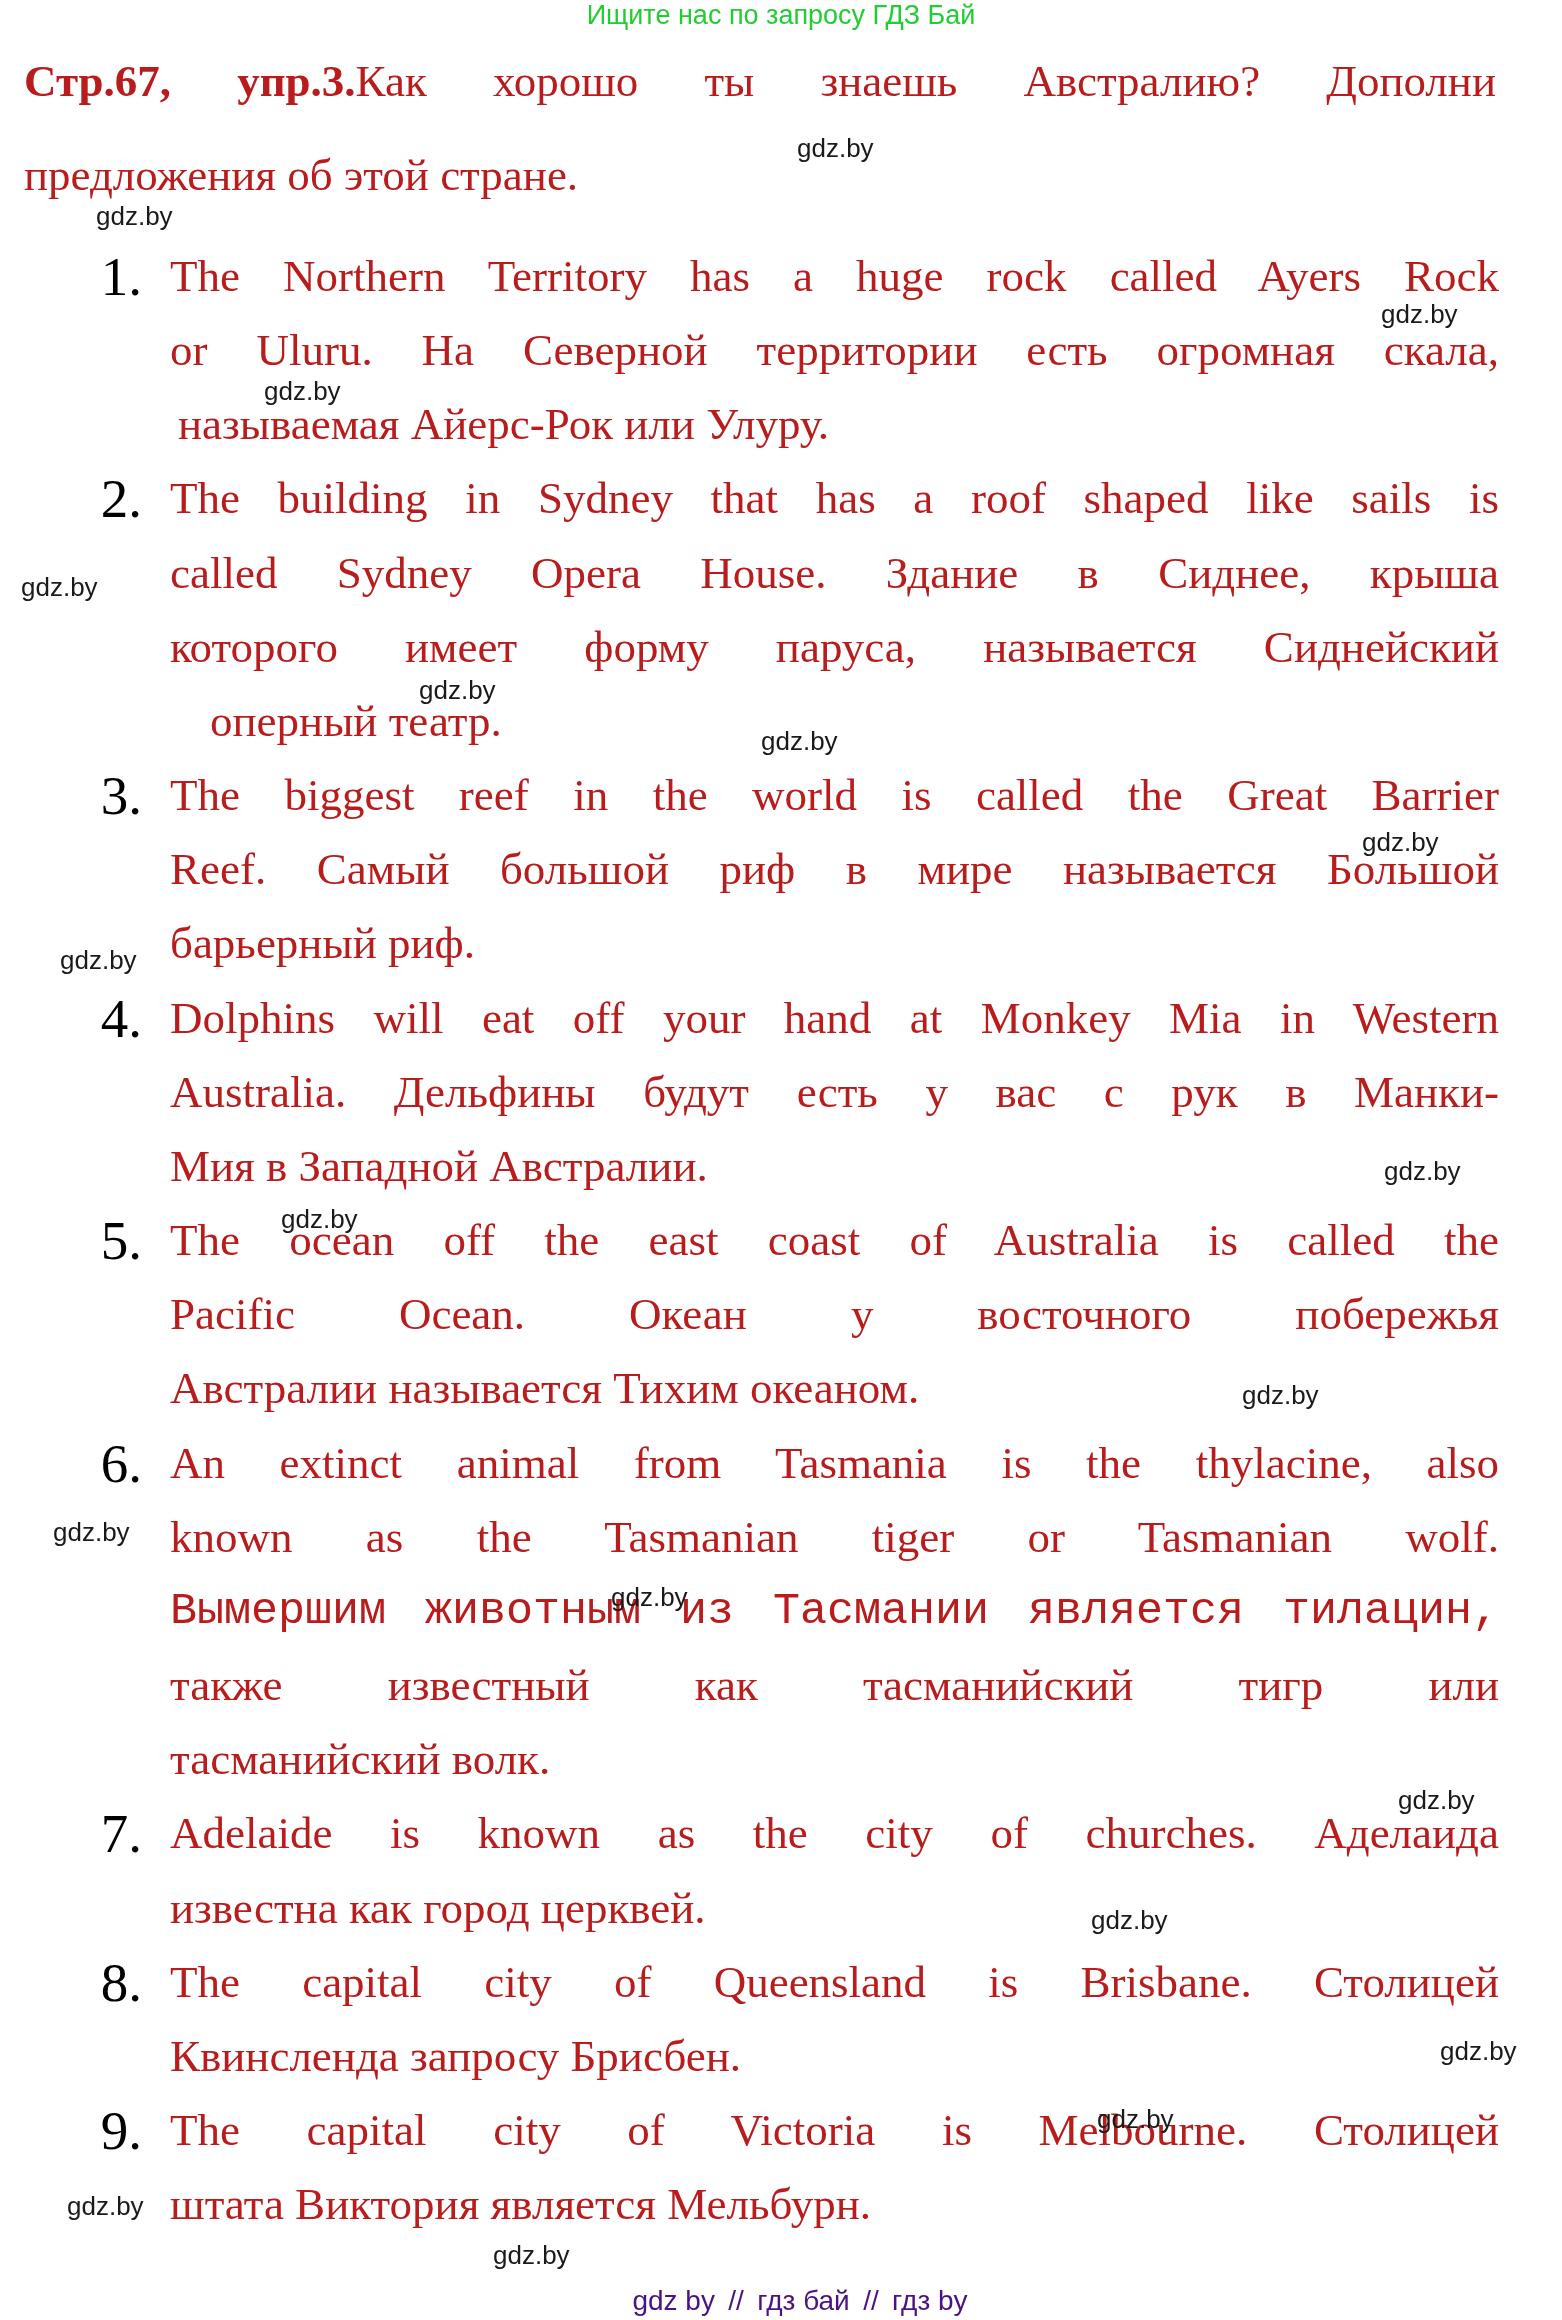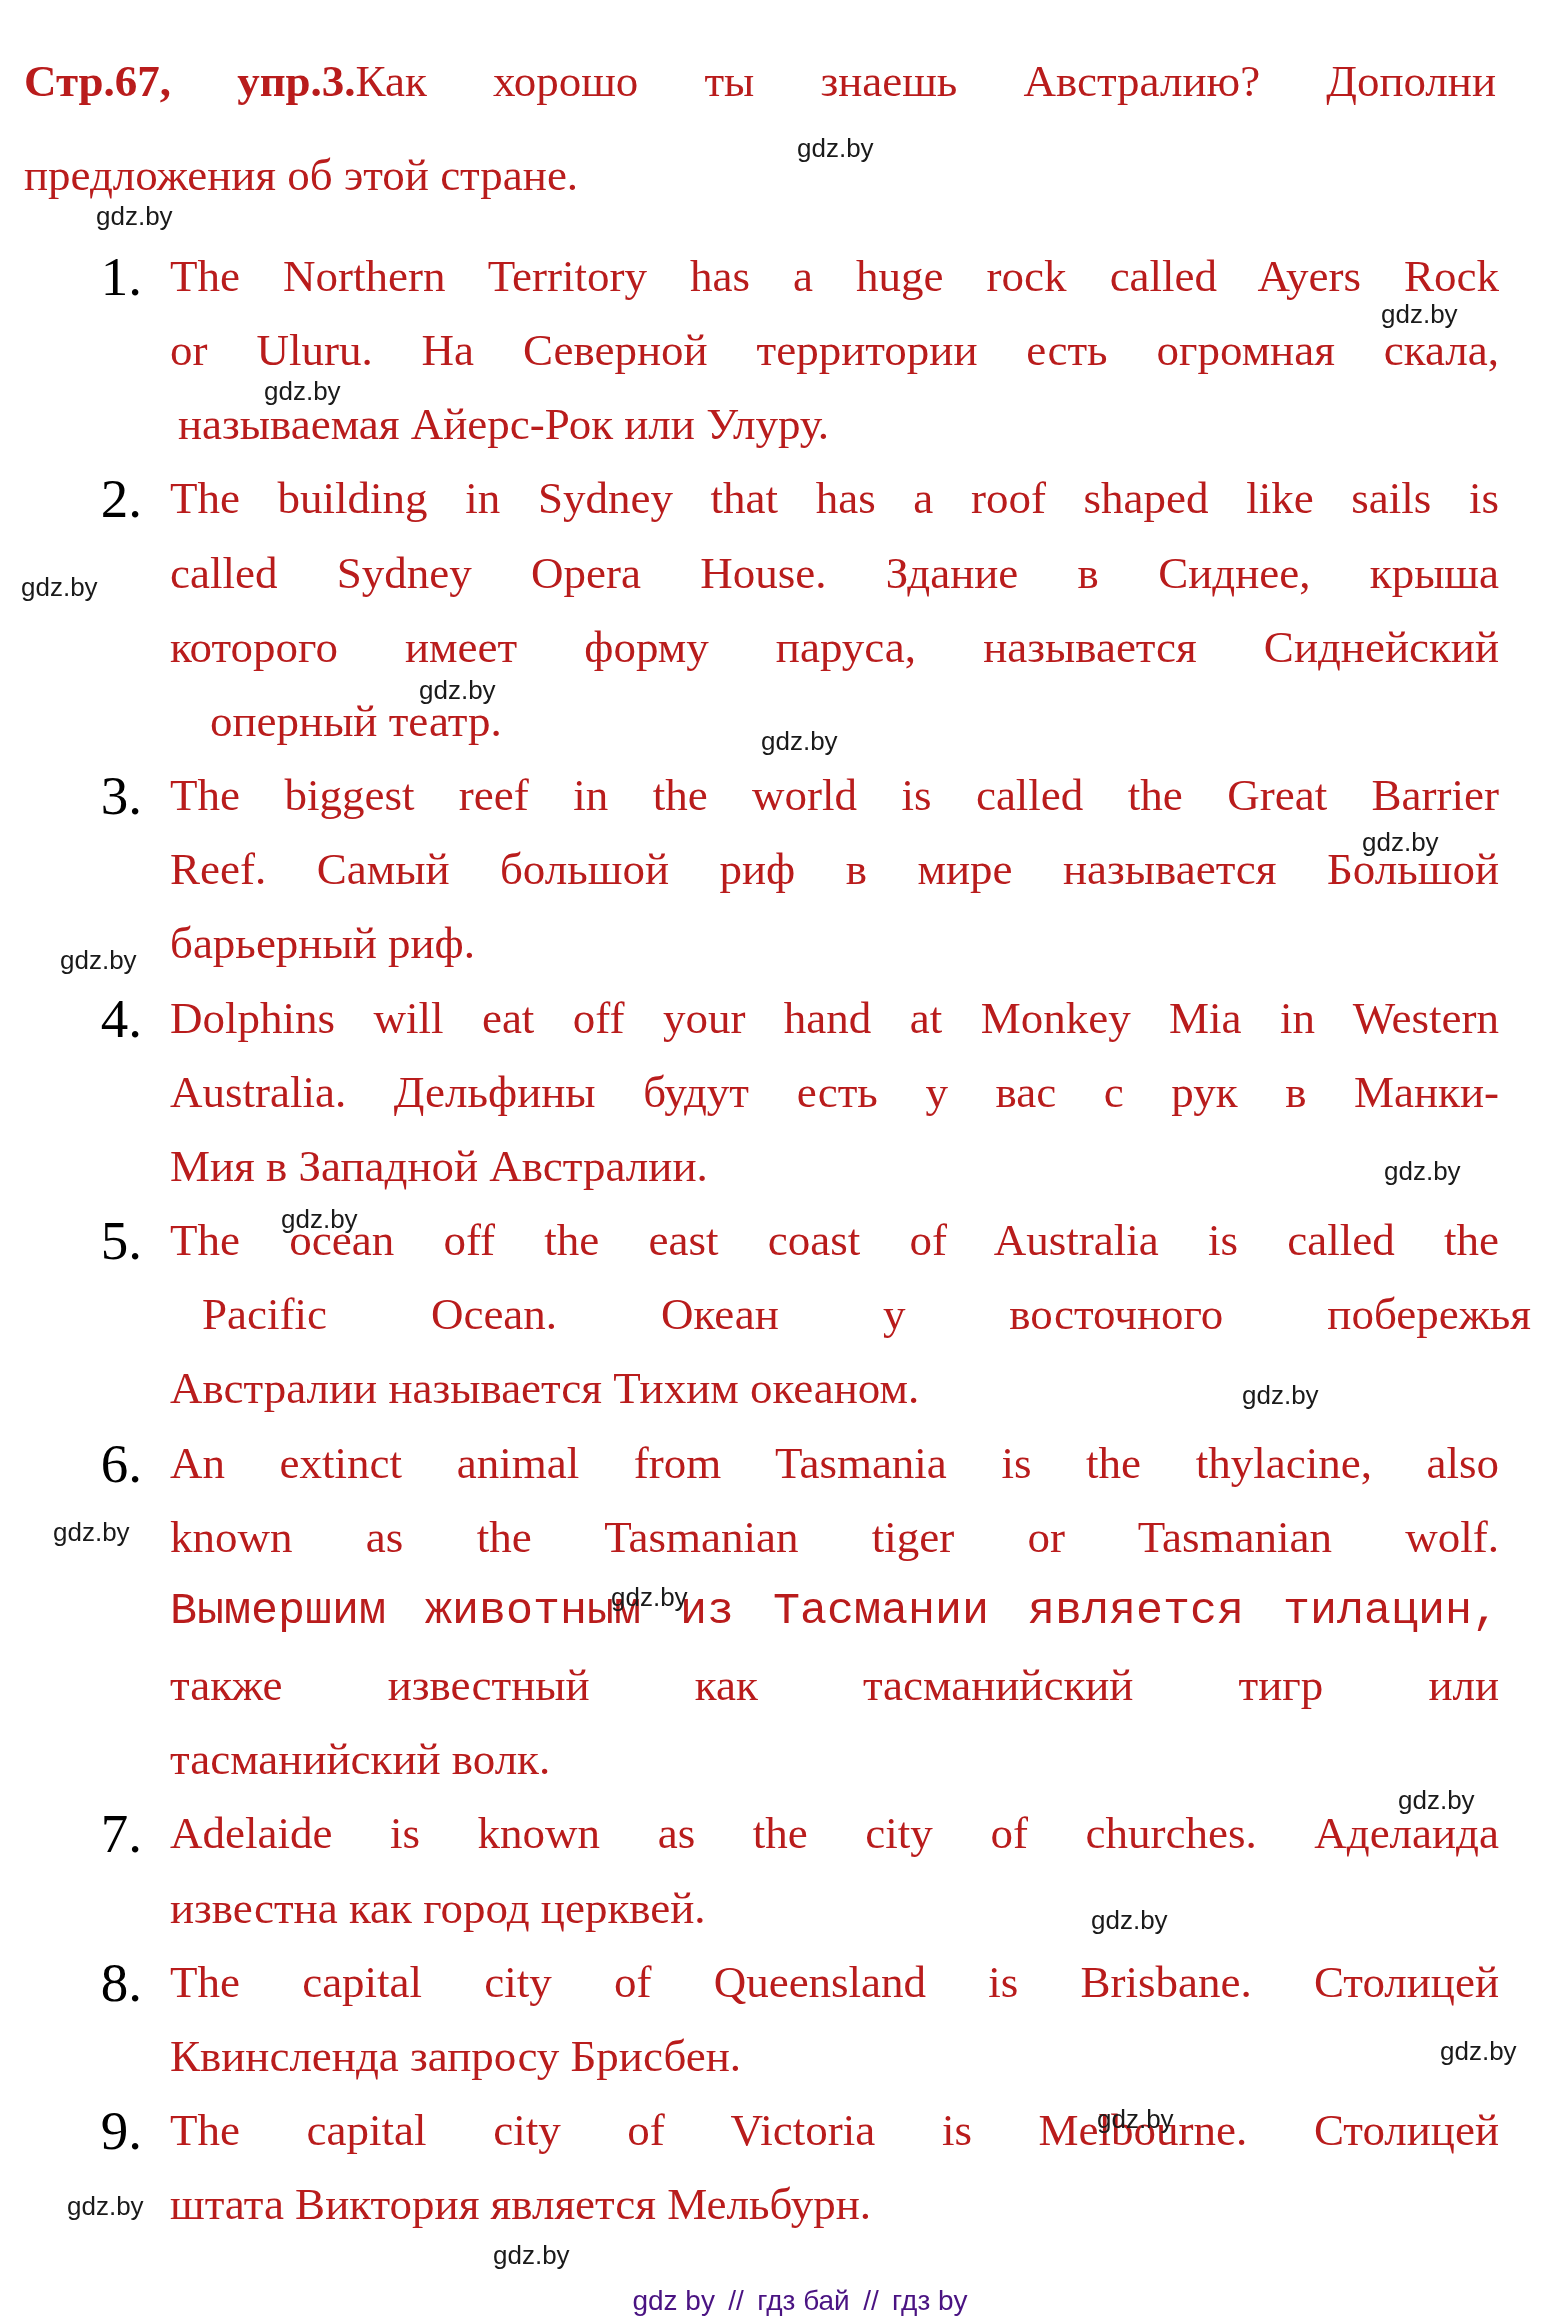--- a/index.html
+++ b/index.html
@@ -25,20 +25,21 @@
     font-family: "Liberation Sans", sans-serif; font-size: 28px; line-height: 31px; color: #4a1382; padding-left: 19px;
   }
   .footer span { cursor: pointer; }
   .footer .sep { cursor: default; padding: 0 13.4px; }
 </style>
 </head>
 <body>
 
 <div class="page">
 
+  <a class="promo">Ищите нас по запросу ГДЗ Бай</a>
 
   <div class="line just" style="left:24px; top:51px; width:1472px;">
     <span class="title-bold">Стр.67, упр.3.</span><span>Как хорошо ты знаешь Австралию? Дополни</span>
   </div>
 
   <div class="line" style="left:24px; top:125px;margin-top:20px;">предложения об этой стране.</div>
 
   <div id="list">
       <div class="num" style="left: 94px; top: 246px;">1.</div>
       <div class="line just" style="left: 170px; top: 246px; width: 1329px;">The Northern Territory has a huge rock called Ayers Rock</div>
@@ -52,21 +53,21 @@
       <div class="num" style="left: 94px; top: 765px;">3.</div>
       <div class="line just" style="left: 170px; top: 765px; width: 1329px;">The biggest reef in the world is called the Great Barrier</div>
       <div class="line just" style="left: 170px; top: 839px; width: 1329px;">Reef. Самый большой риф в мире называется Большой</div>
       <div class="line" style="left: 170px; top: 913px;">барьерный риф.</div>
       <div class="num" style="left: 94px; top: 988px;">4.</div>
       <div class="line just" style="left: 170px; top: 988px; width: 1329px;">Dolphins will eat off your hand at Monkey Mia in Western</div>
       <div class="line just" style="left: 170px; top: 1062px; width: 1329px;">Australia. Дельфины будут есть у вас с рук в Манки-</div>
       <div class="line" style="left: 170px; top: 1136px;">Мия в Западной Австралии.</div>
       <div class="num" style="left: 94px; top: 1210px;">5.</div>
       <div class="line just" style="left: 170px; top: 1210px; width: 1329px;">The ocean off the east coast of Australia is called the</div>
-      <div class="line just" style="left: 170px; top: 1284px; width: 1329px; margin-left: 32px;">Pacific Ocean. Океан у восточного побережья</div>
+      <div class="line just" style="left: 170px; top: 1284px; width: 1329px;">Pacific Ocean. Океан у восточного побережья</div>
       <div class="line" style="left: 170px; top: 1358px;">Австралии называется Тихим океаном.</div>
       <div class="num" style="left: 94px; top: 1433px;">6.</div>
       <div class="line just" style="left: 170px; top: 1433px; width: 1329px;">An extinct animal from Tasmania is the thylacine, also</div>
       <div class="line just" style="left: 170px; top: 1507px; width: 1329px;">known as the Tasmanian tiger or Tasmanian wolf.</div>
       <div class="line just" style="left: 170px; top: 1581px; width: 1329px; font-family: Liberation Mono, monospace;">Вымершим животным из Тасмании является тилацин,</div>
       <div class="line just" style="left: 170px; top: 1655px; width: 1329px;">также известный как тасманийский тигр или</div>
       <div class="line" style="left: 170px; top: 1729px;">тасманийский волк.</div>
       <div class="num" style="left: 94px; top: 1803px;">7.</div>
       <div class="line just" style="left: 170px; top: 1803px; width: 1329px;">Adelaide is known as the city of churches. Аделаида</div>
       <div class="line" style="left: 170px; top: 1878px;">известна как город церквей.</div>

